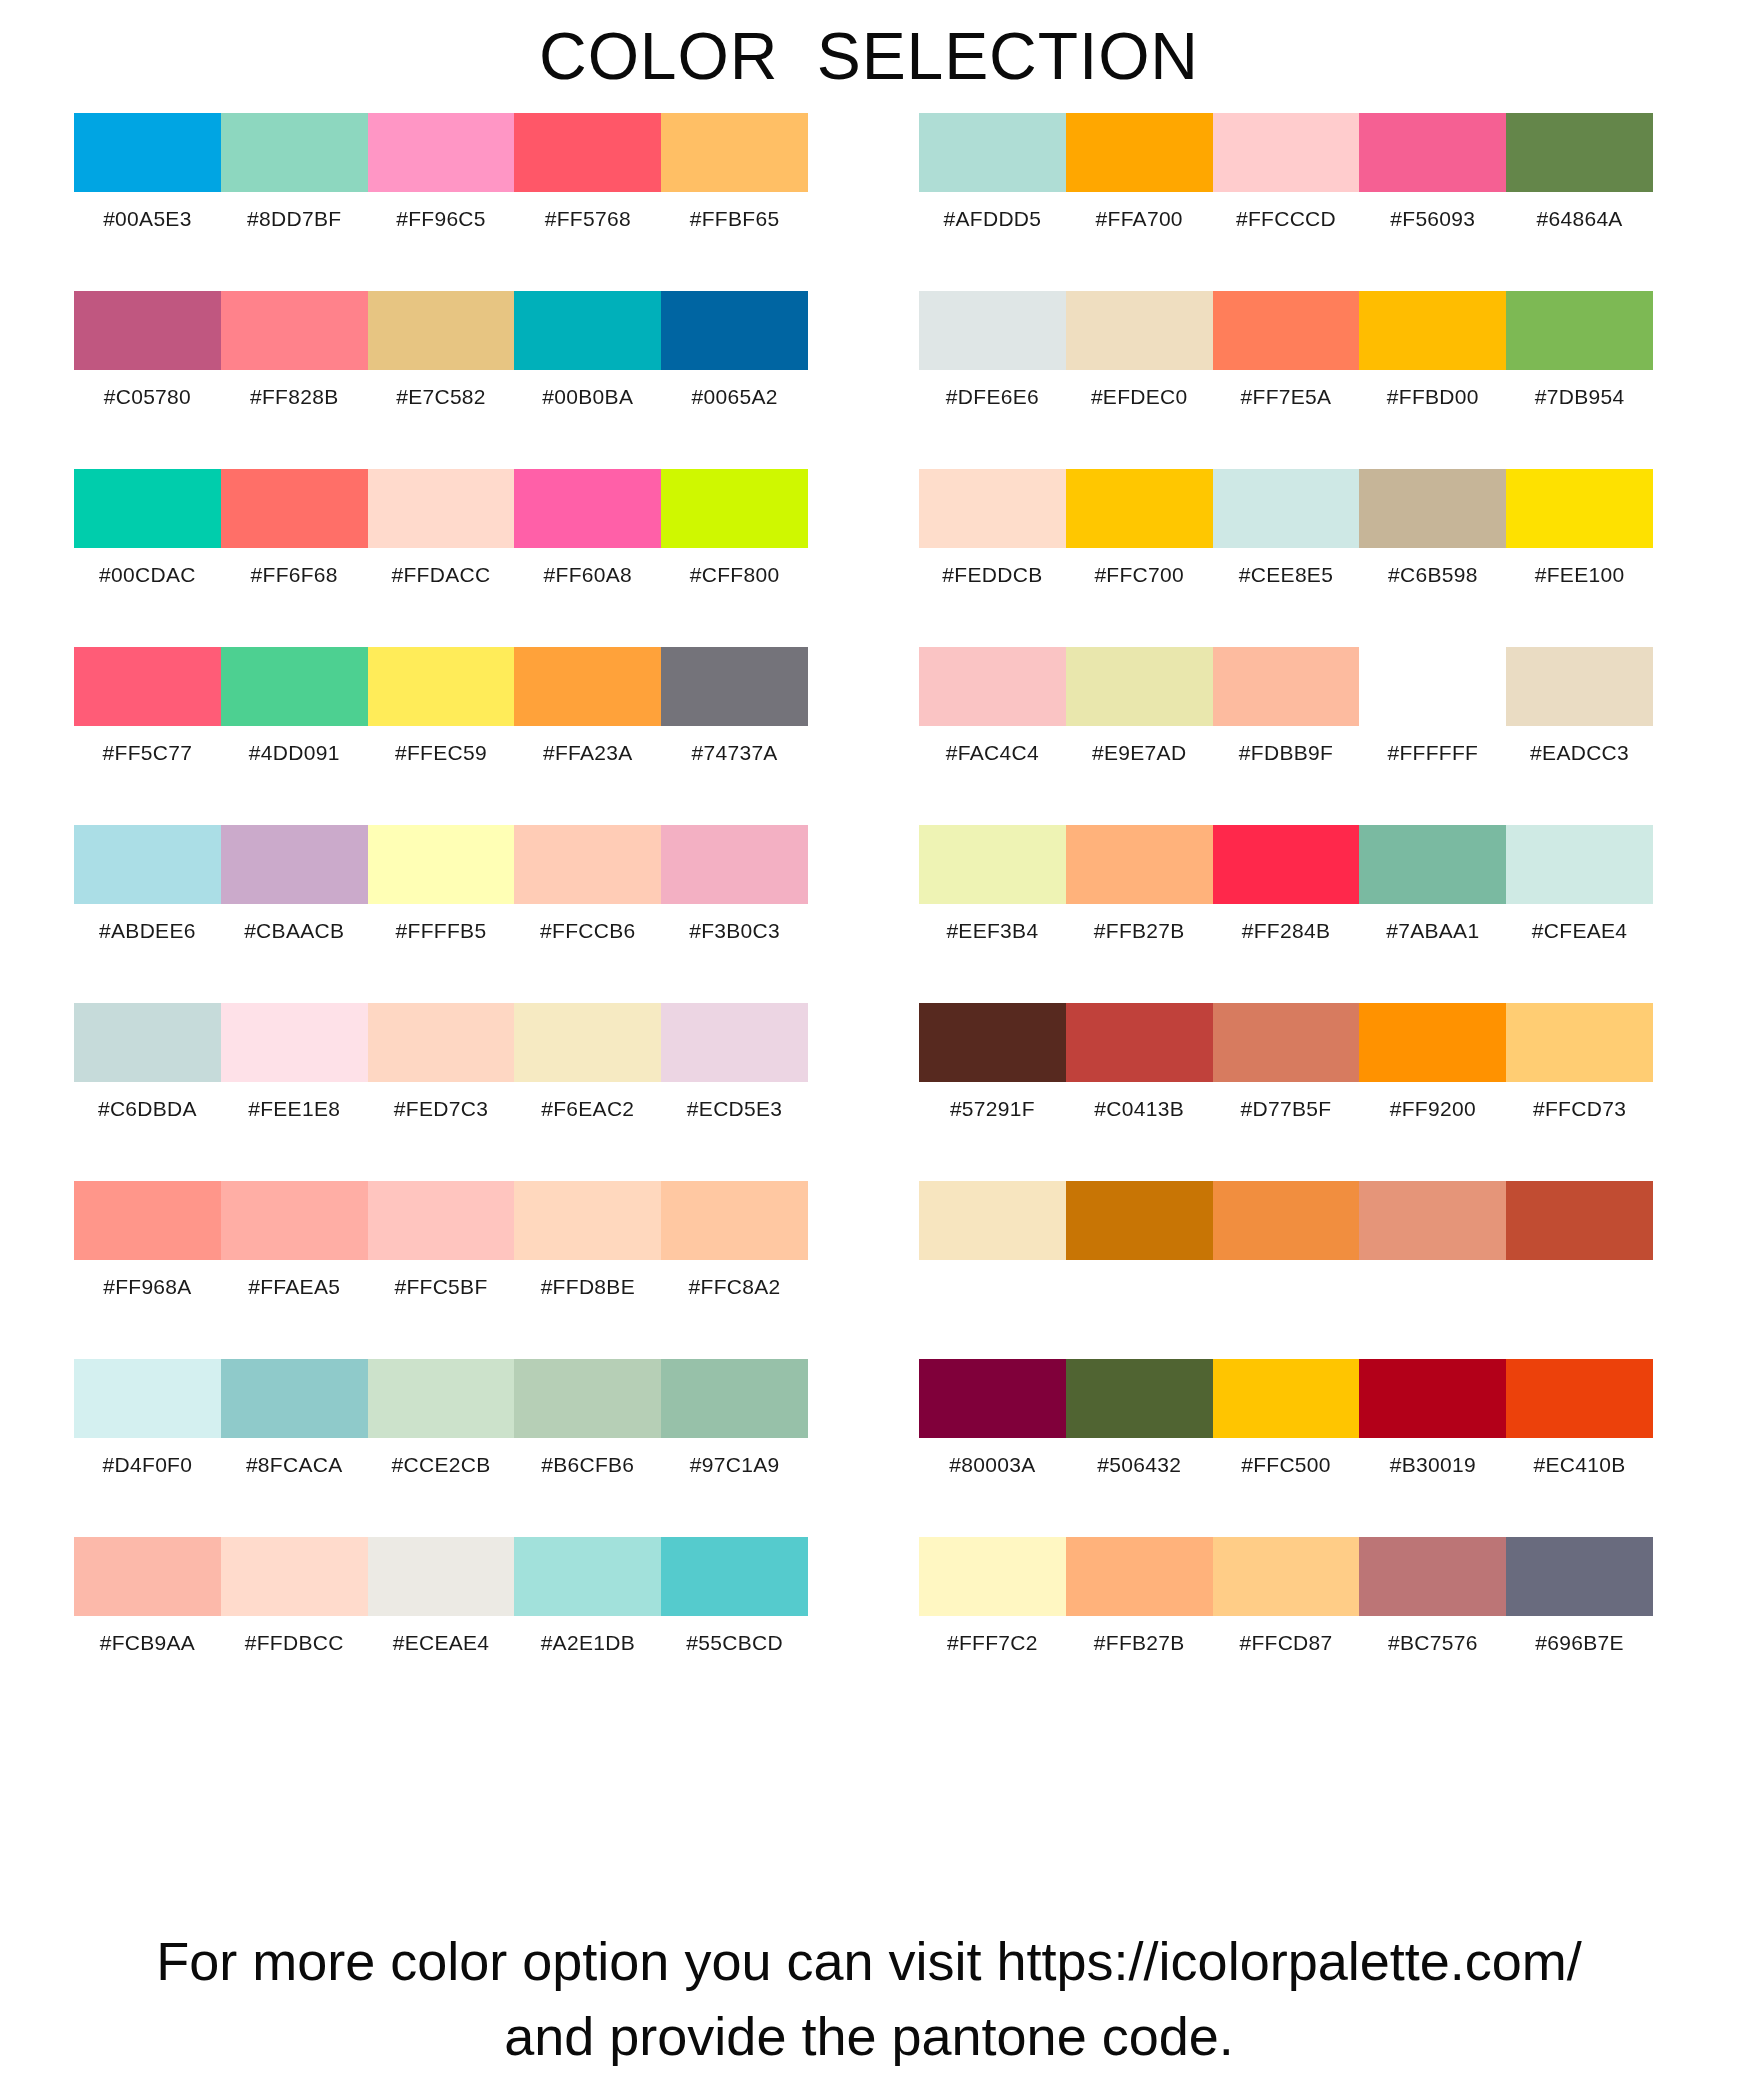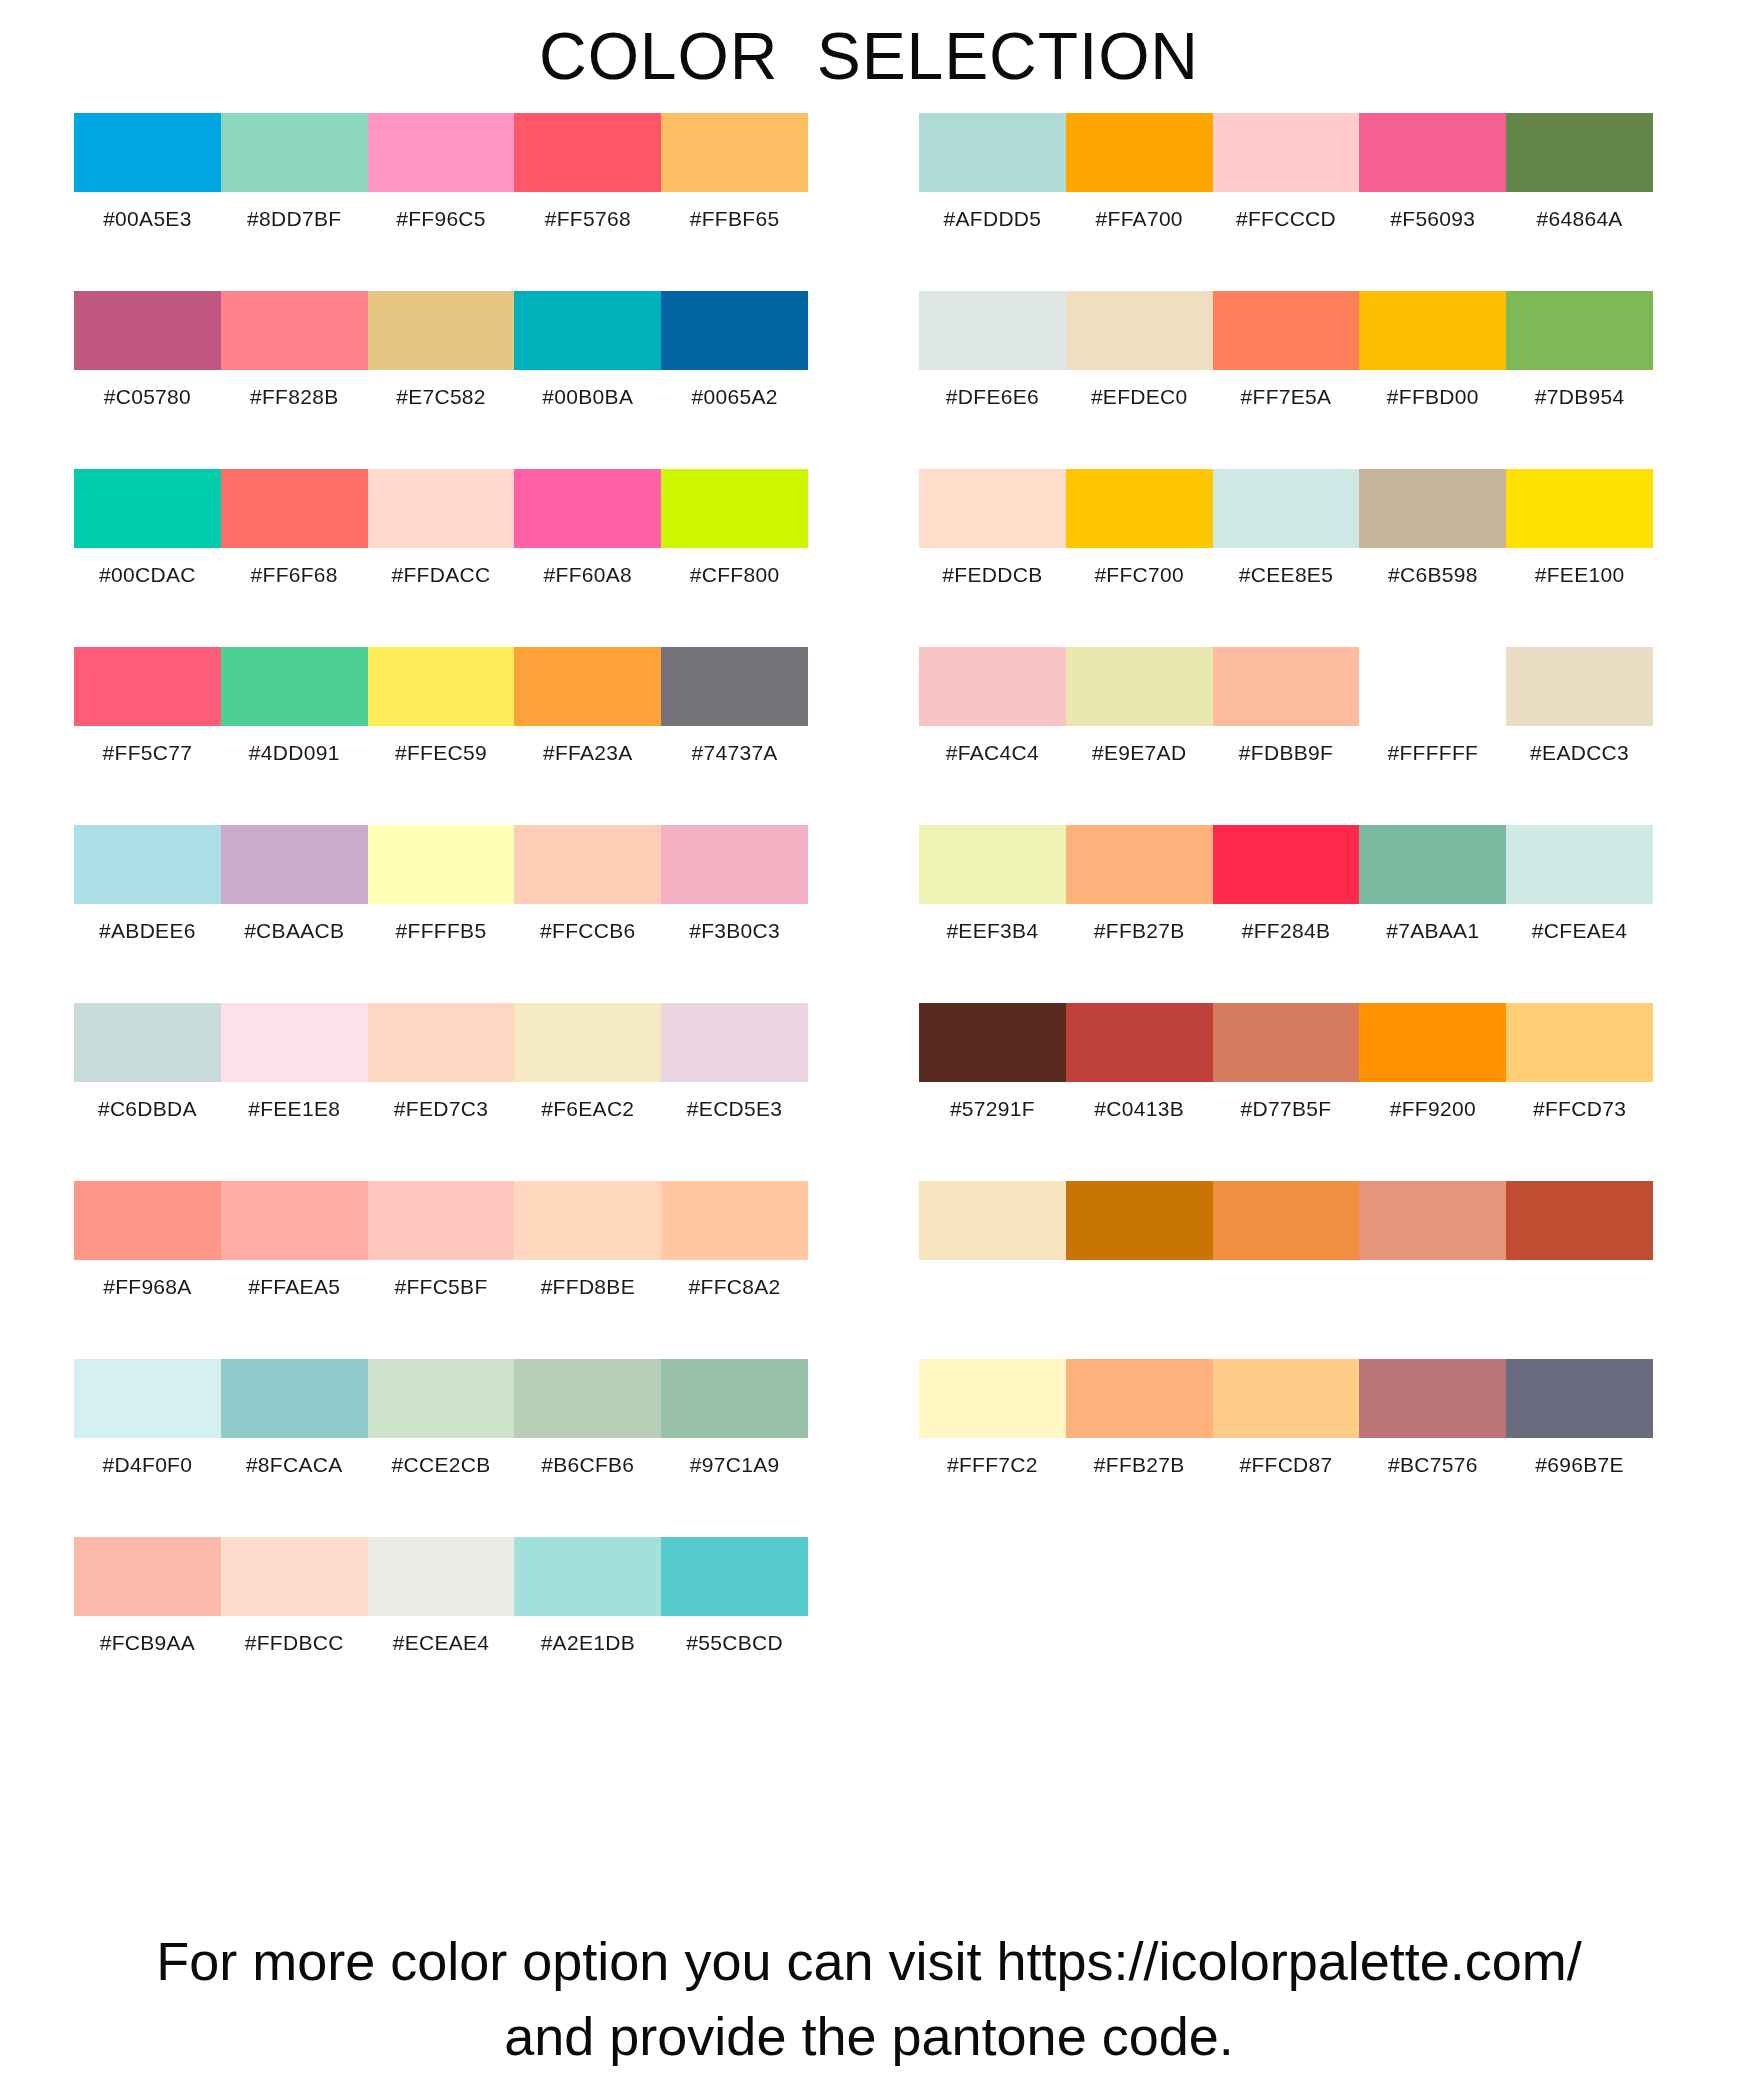--- a/index.html
+++ b/index.html
@@ -358,20 +358,36 @@
           <div class="swatch-strip">
             <div class="swatch" title="#F7E5BF" style="background-color: rgb(247, 229, 191);"></div>
             <div class="swatch" title="#C87505" style="background-color: rgb(200, 117, 5);"></div>
             <div class="swatch" title="#F18E3F" style="background-color: rgb(241, 142, 63);"></div>
             <div class="swatch" title="#E59579" style="background-color: rgb(229, 149, 121);"></div>
             <div class="swatch" title="#C14C32" style="background-color: rgb(193, 76, 50);"></div>
           </div>
         </div>
         <div class="palette-row">
           <div class="swatch-strip">
+            <div class="swatch" title="#80003A" style="background-color: rgb(128, 0, 58);"></div>
+            <div class="swatch" title="#506432" style="background-color: rgb(80, 100, 50);"></div>
+            <div class="swatch" title="#FFC500" style="background-color: rgb(255, 197, 0);"></div>
+            <div class="swatch" title="#B30019" style="background-color: rgb(179, 0, 25);"></div>
+            <div class="swatch" title="#EC410B" style="background-color: rgb(236, 65, 11);"></div>
+          </div>
+          <div class="label-strip">
+            <div class="swatch-label">#80003A</div>
+            <div class="swatch-label">#506432</div>
+            <div class="swatch-label">#FFC500</div>
+            <div class="swatch-label">#B30019</div>
+            <div class="swatch-label">#EC410B</div>
+          </div>
+        </div>
+        <div class="palette-row">
+          <div class="swatch-strip">
             <div class="swatch" title="#FFF7C2" style="background-color: rgb(255, 247, 194);"></div>
             <div class="swatch" title="#FFB27B" style="background-color: rgb(255, 178, 123);"></div>
             <div class="swatch" title="#FFCD87" style="background-color: rgb(255, 205, 135);"></div>
             <div class="swatch" title="#BC7576" style="background-color: rgb(188, 117, 118);"></div>
             <div class="swatch" title="#696B7E" style="background-color: rgb(105, 107, 126);"></div>
           </div>
           <div class="label-strip">
             <div class="swatch-label">#FFF7C2</div>
             <div class="swatch-label">#FFB27B</div>
             <div class="swatch-label">#FFCD87</div>

